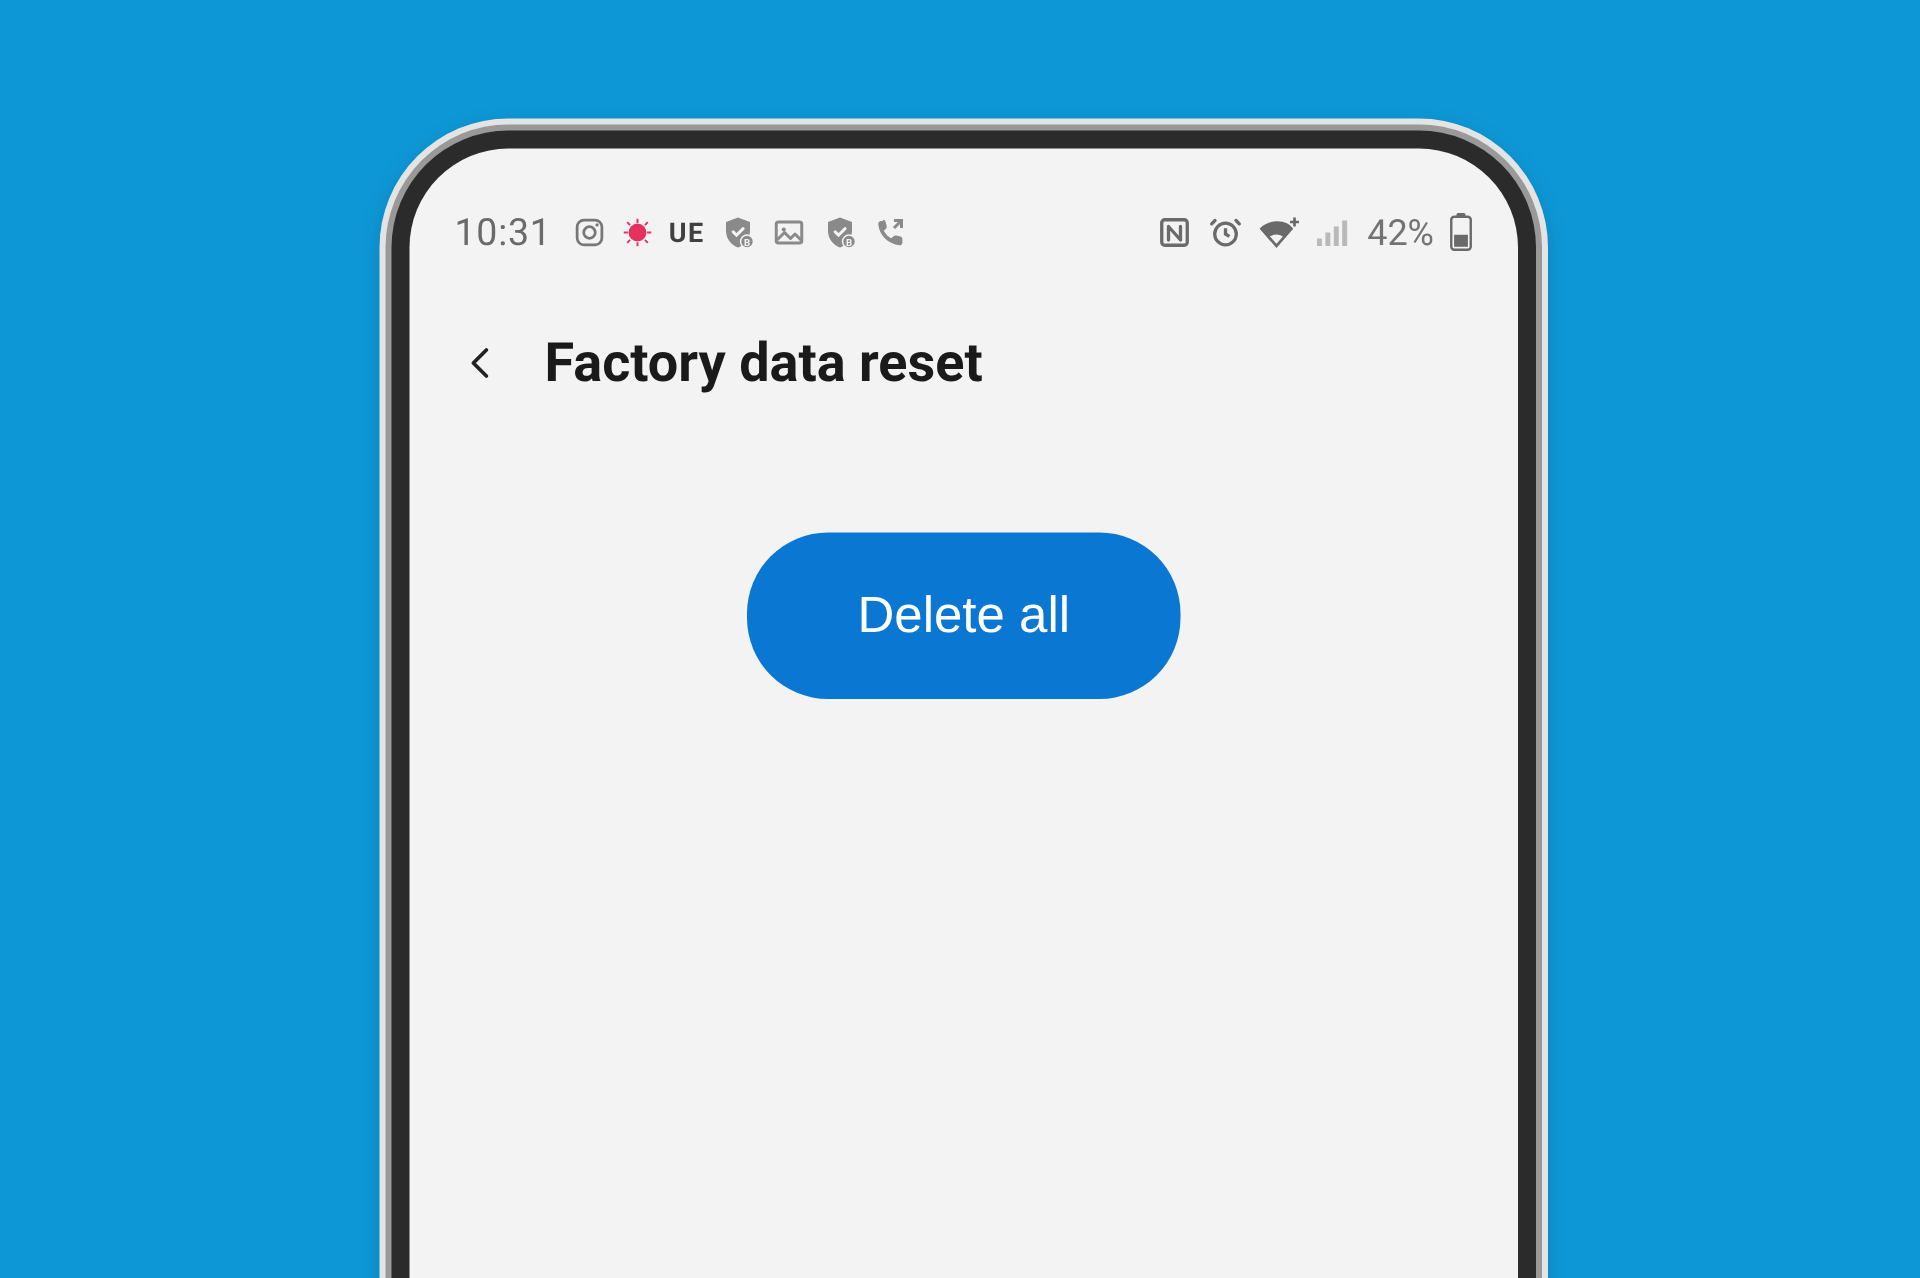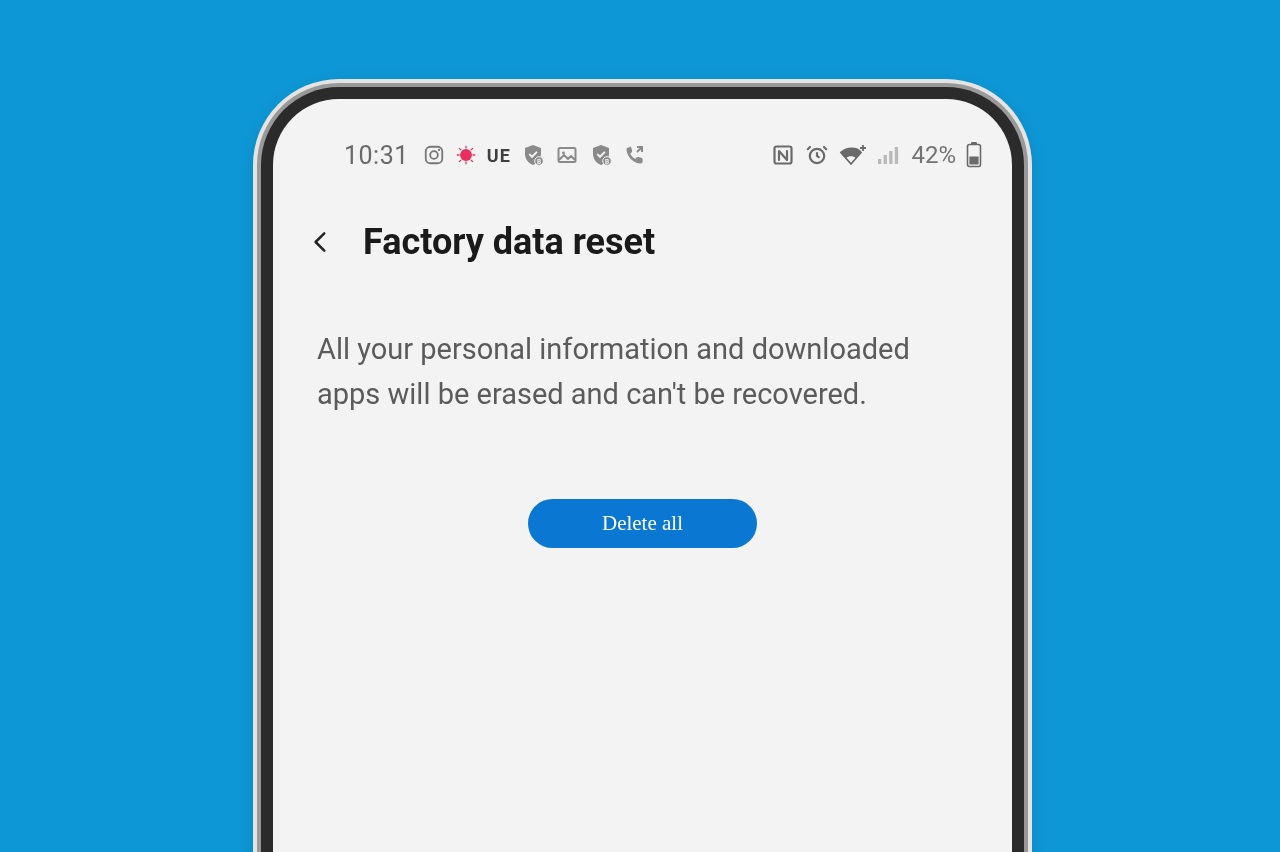--- a/index.html
+++ b/index.html
@@ -36,21 +36,21 @@
     padding: 40px 30px 0 30px;
     height: 72px;
     color: #6a6a6a;
     font-size: 25px;
   }
   .status-left, .status-right {
     display: flex;
     align-items: center;
     gap: 10px;
   }
-  .status-left .clock { margin-right: 4px; font-weight: 400; letter-spacing: 0.5px; margin-left: 41px; }
+  .status-left .clock { margin-right: 4px; font-weight: 400; letter-spacing: 0.5px; }
   .status-icon {
     display: inline-flex;
     align-items: center;
     justify-content: center;
     color: #777;
   }
   .status-icon svg { display: block; }
   .ue-badge {
     font-weight: 700;
     font-size: 18px;
@@ -86,25 +86,24 @@
   .cta-wrap {
     display: flex;
     justify-content: center;
     padding-top: 28px;
   }
   .delete-btn {
     background: #0a78d2;
     color: #fff;
     border: none;
     border-radius: 54px;
-    padding: 12px 74px;
-    font-size: 21px;
+    padding: 36px 74px;
+    font-size: 34px;
     font-weight: 400;
     cursor: pointer;
-    font-family: Liberation Serif, serif;
   }
 </style>
 </head>
 <body>
 
 <div class="phone-frame">
   <div class="phone-screen">
 
     <div class="status-bar">
       <div class="status-left">
@@ -222,21 +221,20 @@
     <div class="app-bar">
       <div class="back-btn">
         <svg width="26" height="26" viewBox="0 0 24 24" fill="none" stroke="#222" stroke-width="2.3" stroke-linecap="round" stroke-linejoin="round">
           <polyline points="15 4 7 12 15 20"></polyline>
         </svg>
       </div>
       <h1 class="title">Factory data reset</h1>
     </div>
 
     <div class="content">
-      <p class="para">All your personal information and downloaded apps will be erased and can't be recovered.</p>
 
       <div class="cta-wrap">
         <button class="delete-btn">Delete all</button>
       </div>
     </div>
 
   </div>
 </div>
 
 </body></html>

